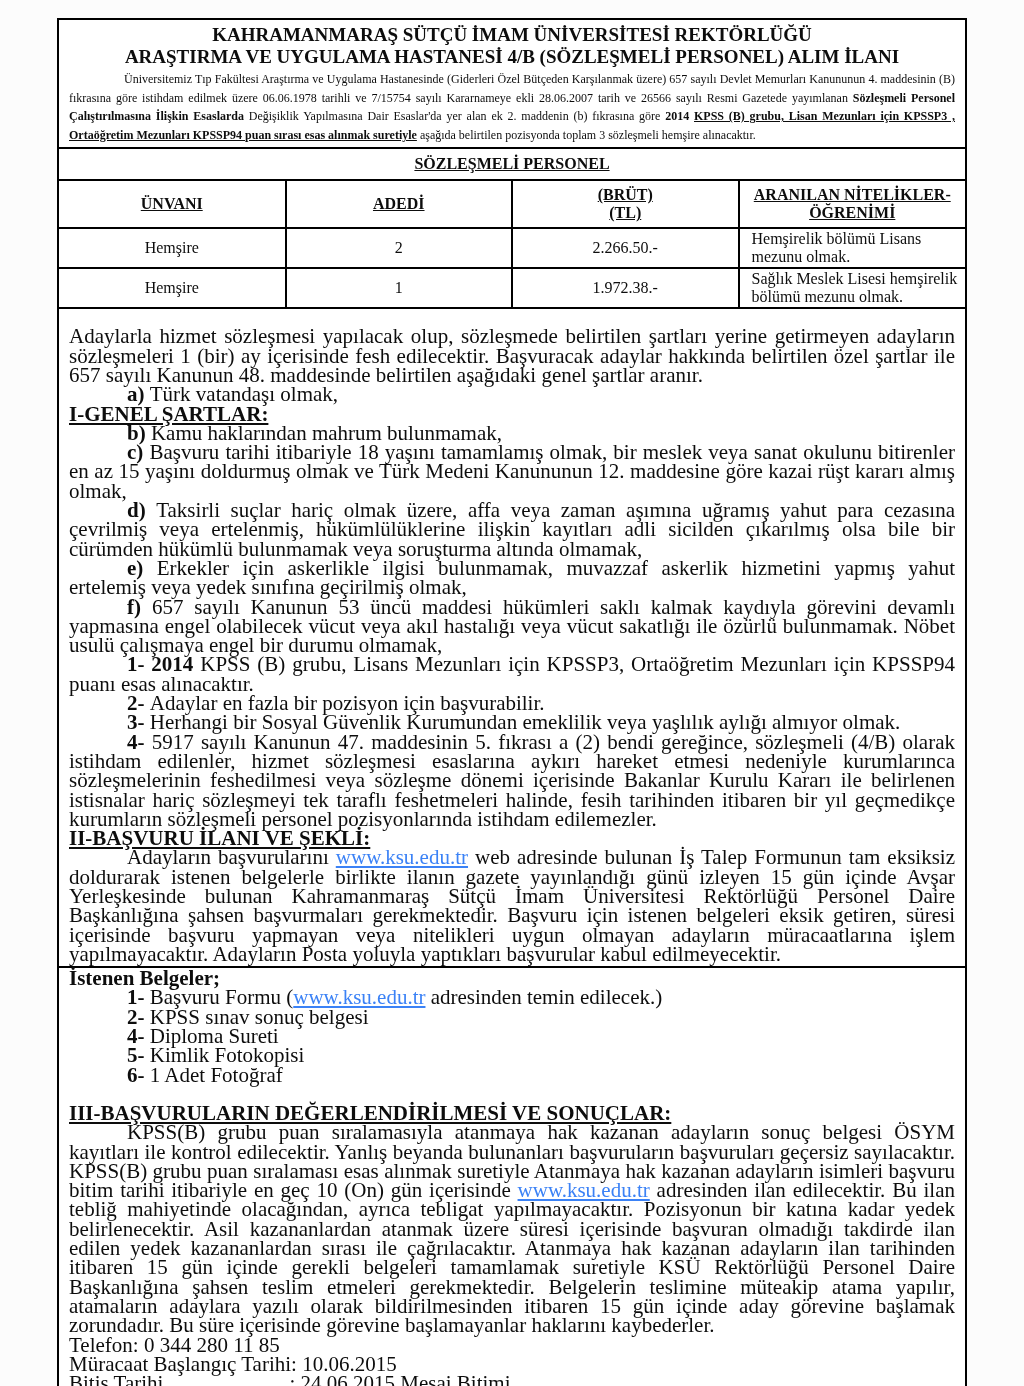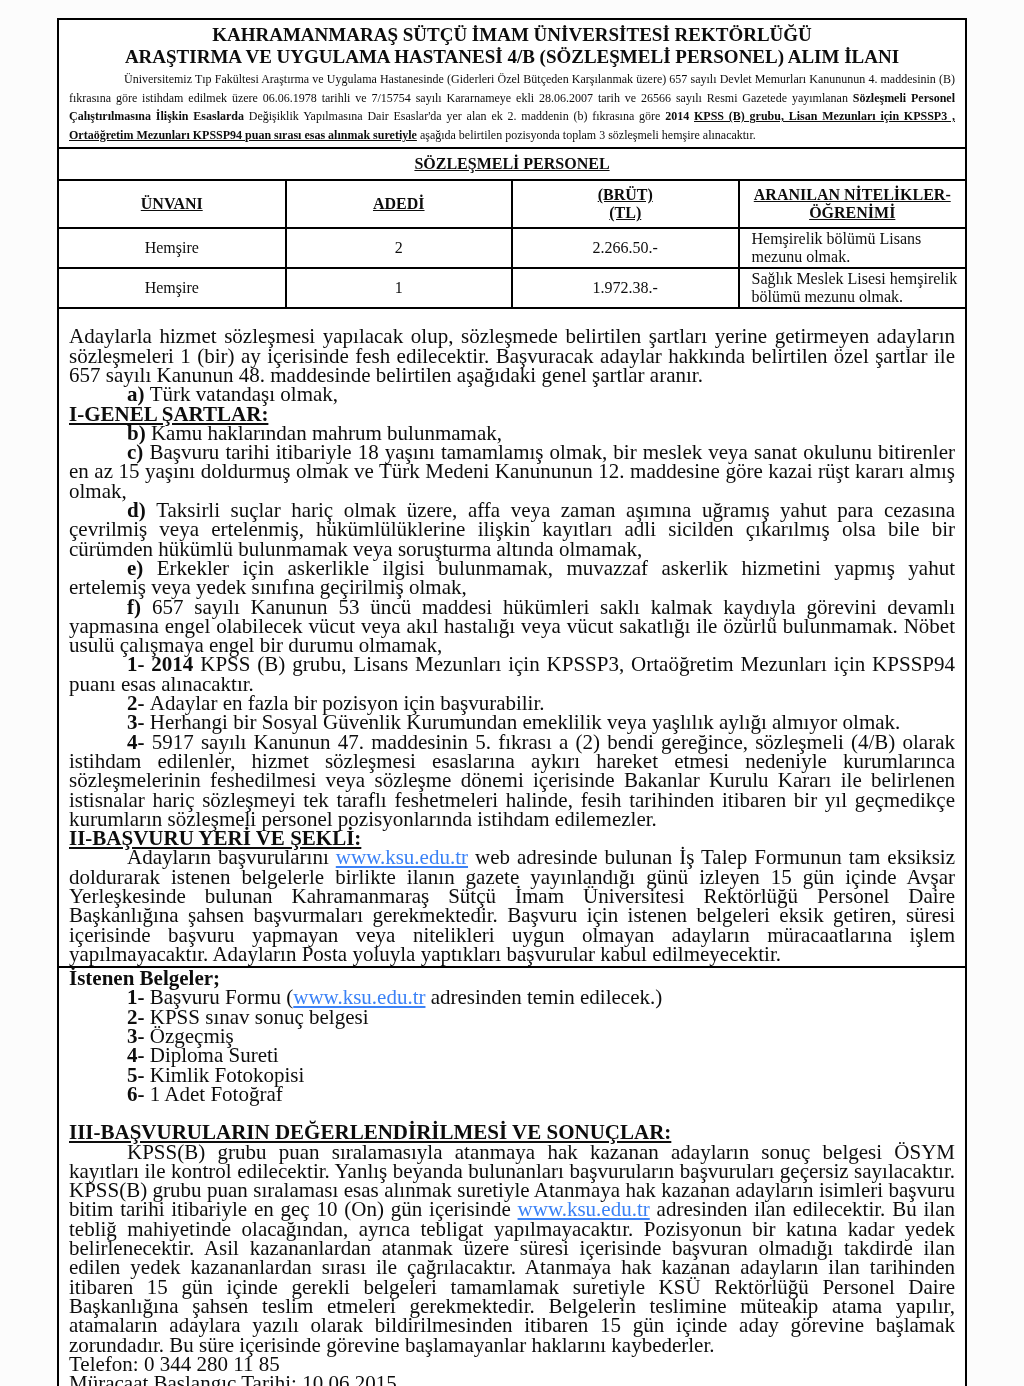--- a/index.html
+++ b/index.html
@@ -74,27 +74,26 @@
       <div class="para heading"><span class="b u">I-GENEL ŞARTLAR:</span></div>
       <div class="para indent"><span class="b">b) </span><span>Kamu haklarından mahrum bulunmamak,</span></div>
       <div class="para indent"><span class="b">c) </span><span>Başvuru tarihi itibariyle 18 yaşını tamamlamış olmak, bir meslek veya sanat okulunu bitirenler en az 15 yaşını doldurmuş olmak ve Türk Medeni Kanununun 12. maddesine göre kazai rüşt kararı almış olmak,</span></div>
       <div class="para indent"><span class="b">d) </span><span>Taksirli suçlar hariç olmak üzere, affa veya zaman aşımına uğramış yahut para cezasına çevrilmiş veya ertelenmiş, hükümlülüklerine ilişkin kayıtları adli sicilden çıkarılmış olsa bile bir cürümden hükümlü bulunmamak veya soruşturma altında olmamak,</span></div>
       <div class="para indent"><span class="b">e) </span><span>Erkekler için askerlikle ilgisi bulunmamak, muvazzaf askerlik hizmetini yapmış yahut ertelemiş veya yedek sınıfına geçirilmiş olmak,</span></div>
       <div class="para indent"><span class="b">f) </span><span>657 sayılı Kanunun 53 üncü maddesi hükümleri saklı kalmak kaydıyla görevini devamlı yapmasına engel olabilecek vücut veya akıl hastalığı veya vücut sakatlığı ile özürlü bulunmamak. Nöbet usulü çalışmaya engel bir durumu olmamak,</span></div>
       <div class="para indent"><span class="b">1- 2014 </span><span>KPSS (B) grubu, Lisans Mezunları için KPSSP3, Ortaöğretim Mezunları için KPSSP94 puanı esas alınacaktır.</span></div>
       <div class="para indent"><span class="b">2- </span><span>Adaylar en fazla bir pozisyon için başvurabilir.</span></div>
       <div class="para indent"><span class="b">3- </span><span>Herhangi bir Sosyal Güvenlik Kurumundan emeklilik veya yaşlılık aylığı almıyor olmak.</span></div>
       <div class="para indent"><span class="b">4- </span><span>5917 sayılı Kanunun 47. maddesinin 5. fıkrası a (2) bendi gereğince, sözleşmeli (4/B) olarak istihdam edilenler, hizmet sözleşmesi esaslarına aykırı hareket etmesi nedeniyle kurumlarınca sözleşmelerinin feshedilmesi veya sözleşme dönemi içerisinde Bakanlar Kurulu Kararı ile belirlenen istisnalar hariç sözleşmeyi tek taraflı feshetmeleri halinde, fesih tarihinden itibaren bir yıl geçmedikçe kurumların sözleşmeli personel pozisyonlarında istihdam edilemezler.</span></div>
-      <div class="para heading"><span class="b u">II-BAŞVURU YERİ VE ŞEKLİ:</span></div>
+      <div class="para heading"><span class="b u">II-BAŞVURU İLANI VE ŞEKLİ:</span></div>
       <div class="para indent"><span>Adayların başvurularını </span><a href="#" class="link">www.ksu.edu.tr</a><span> web adresinde bulunan İş Talep Formunun tam eksiksiz doldurarak istenen belgelerle birlikte ilanın gazete yayınlandığı günü izleyen 15 gün içinde Avşar Yerleşkesinde bulunan Kahramanmaraş Sütçü İmam Üniversitesi Rektörlüğü Personel Daire Başkanlığına şahsen başvurmaları gerekmektedir. Başvuru için istenen belgeleri eksik getiren, süresi içerisinde başvuru yapmayan veya nitelikleri uygun olmayan adayların müracaatlarına işlem yapılmayacaktır. Adayların Posta yoluyla yaptıkları başvurular kabul edilmeyecektir.</span></div>
       <div class="hrline"></div>
       <div class="para heading"><span class="b">İstenen Belgeler;</span></div>
       <div class="para indent"><span class="b">1- </span><span>Başvuru Formu (</span><a href="#" class="link">www.ksu.edu.tr</a><span> adresinden temin edilecek.)</span></div>
       <div class="para indent"><span class="b">2- </span><span>KPSS sınav sonuç belgesi</span></div>
-      <div class="para indent"><span class="b">3- </span><span>Özgeçmiş</span></div>
       <div class="para indent"><span class="b">4- </span><span>Diploma Sureti</span></div>
       <div class="para indent"><span class="b">5- </span><span>Kimlik Fotokopisi</span></div>
       <div class="para indent"><span class="b">6- </span><span>1 Adet Fotoğraf</span></div>
       <div class="spacer"></div>
       <div class="para heading"><span class="b u">III-BAŞVURULARIN DEĞERLENDİRİLMESİ VE SONUÇLAR:</span></div>
       <div class="para indent"><span>KPSS(B) grubu puan sıralamasıyla atanmaya hak kazanan adayların sonuç belgesi ÖSYM kayıtları ile kontrol edilecektir. Yanlış beyanda bulunanları başvuruların başvuruları geçersiz sayılacaktır. KPSS(B) grubu puan sıralaması esas alınmak suretiyle Atanmaya hak kazanan adayların isimleri başvuru bitim tarihi itibariyle en geç 10 (On) gün içerisinde </span><a href="#" class="link">www.ksu.edu.tr</a><span> adresinden ilan edilecektir. Bu ilan tebliğ mahiyetinde olacağından, ayrıca tebligat yapılmayacaktır. Pozisyonun bir katına kadar yedek belirlenecektir. Asil kazananlardan atanmak üzere süresi içerisinde başvuran olmadığı takdirde ilan edilen yedek kazananlardan sırası ile çağrılacaktır. Atanmaya hak kazanan adayların ilan tarihinden itibaren 15 gün içinde gerekli belgeleri tamamlamak suretiyle KSÜ Rektörlüğü Personel Daire Başkanlığına şahsen teslim etmeleri gerekmektedir. Belgelerin teslimine müteakip atama yapılır, atamaların adaylara yazılı olarak bildirilmesinden itibaren 15 gün içinde aday görevine başlamak zorundadır. Bu süre içerisinde görevine başlamayanlar haklarını kaybederler.</span></div>
       <div class="para"><span>Telefon: 0 344 280 11 85</span></div>
       <div class="para"><span>Müracaat Başlangıç Tarihi: 10.06.2015</span></div>
       <div class="para"><span>Bitiş Tarihi</span><span>&nbsp;&nbsp;&nbsp;&nbsp;&nbsp;&nbsp;&nbsp;&nbsp;&nbsp;&nbsp;&nbsp;&nbsp;&nbsp;&nbsp;&nbsp;&nbsp;&nbsp;&nbsp;&nbsp;&nbsp;&nbsp;&nbsp;&nbsp;&nbsp;</span><span>: 24.06.2015 Mesai Bitimi</span></div>
       <div class="para"><span class="b">NOT: BAŞVURU FORMU AŞAĞIDADIR.</span></div>

